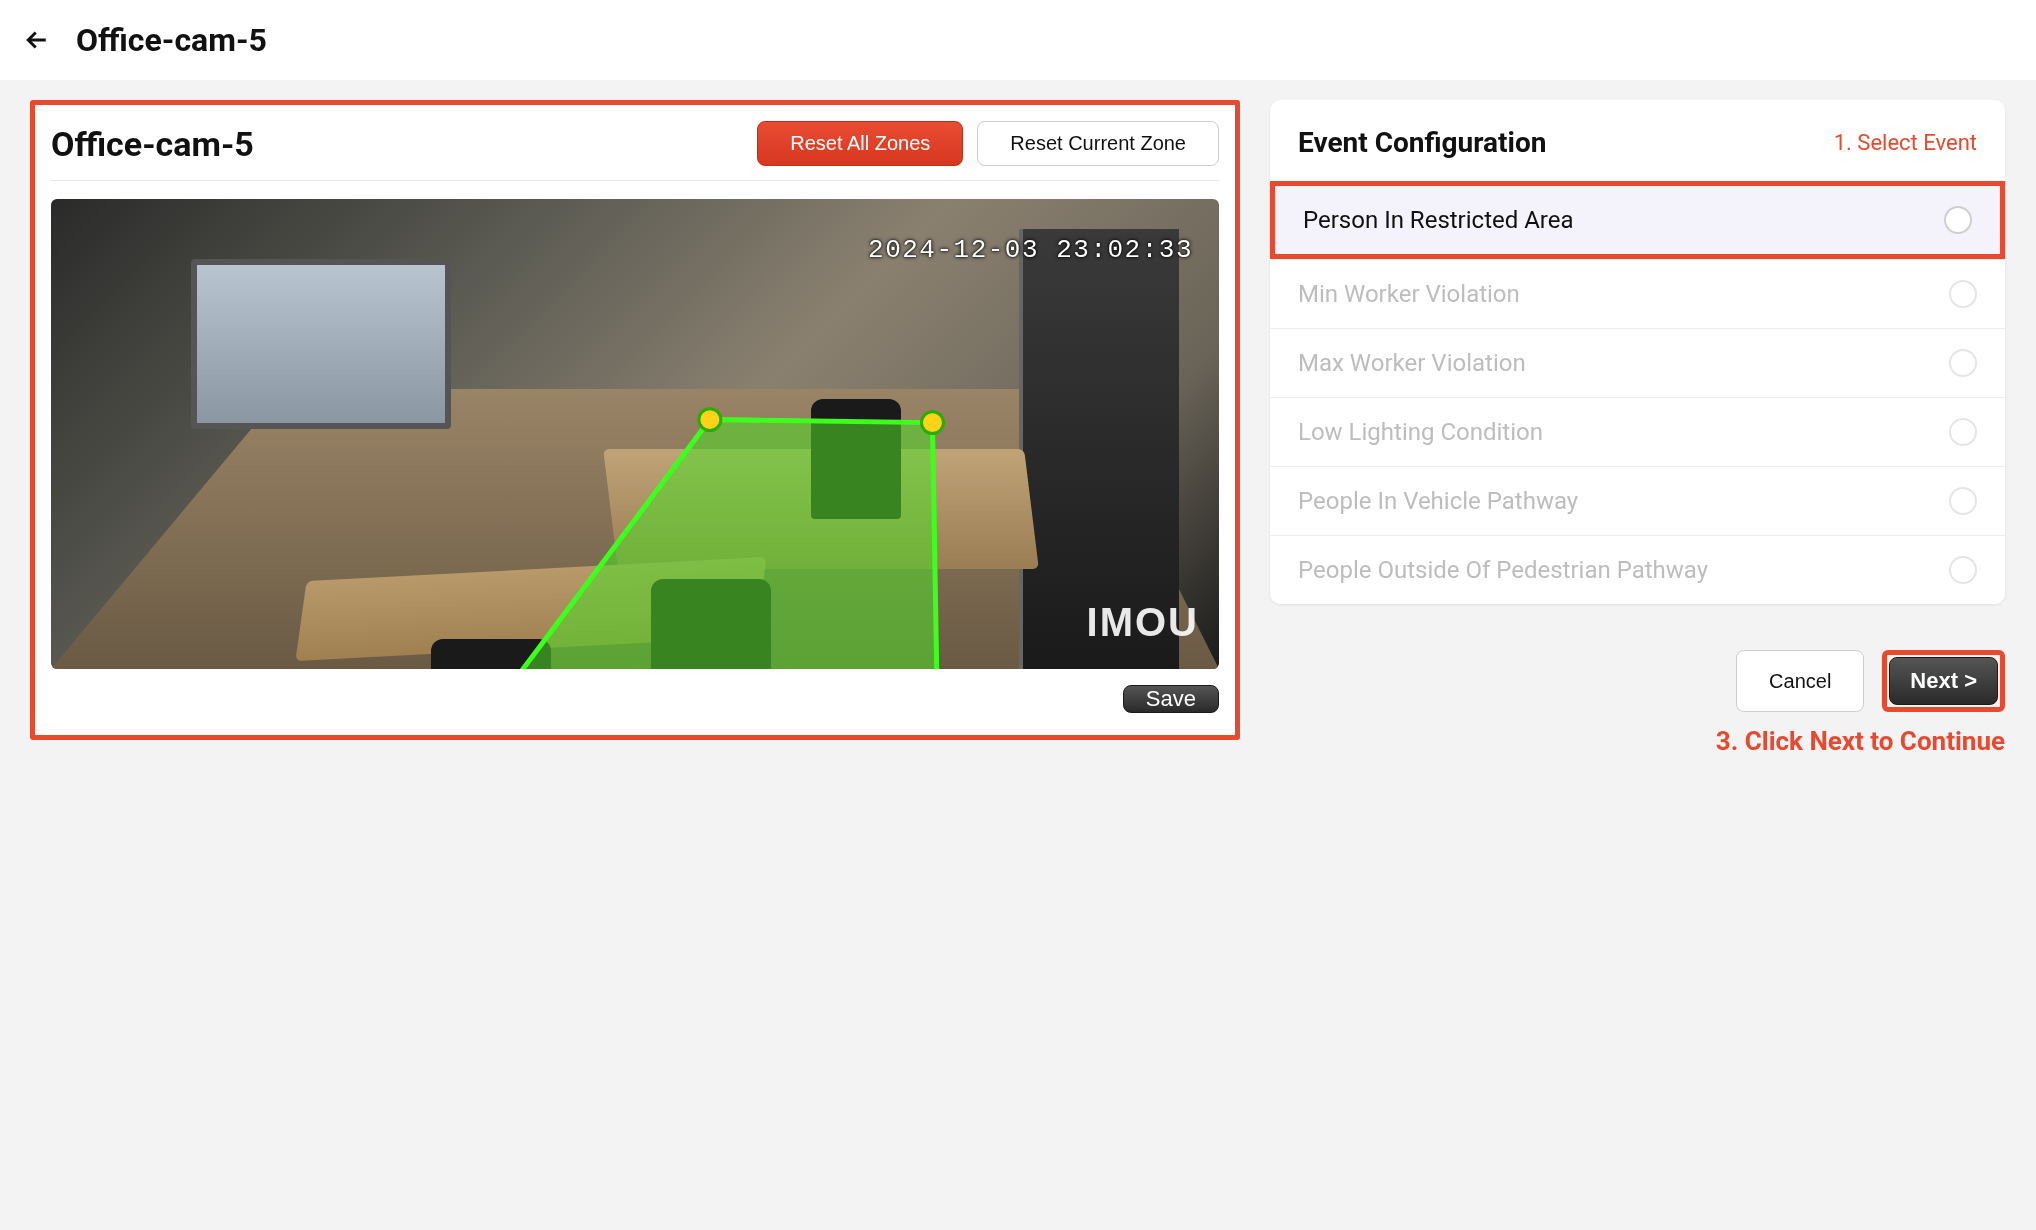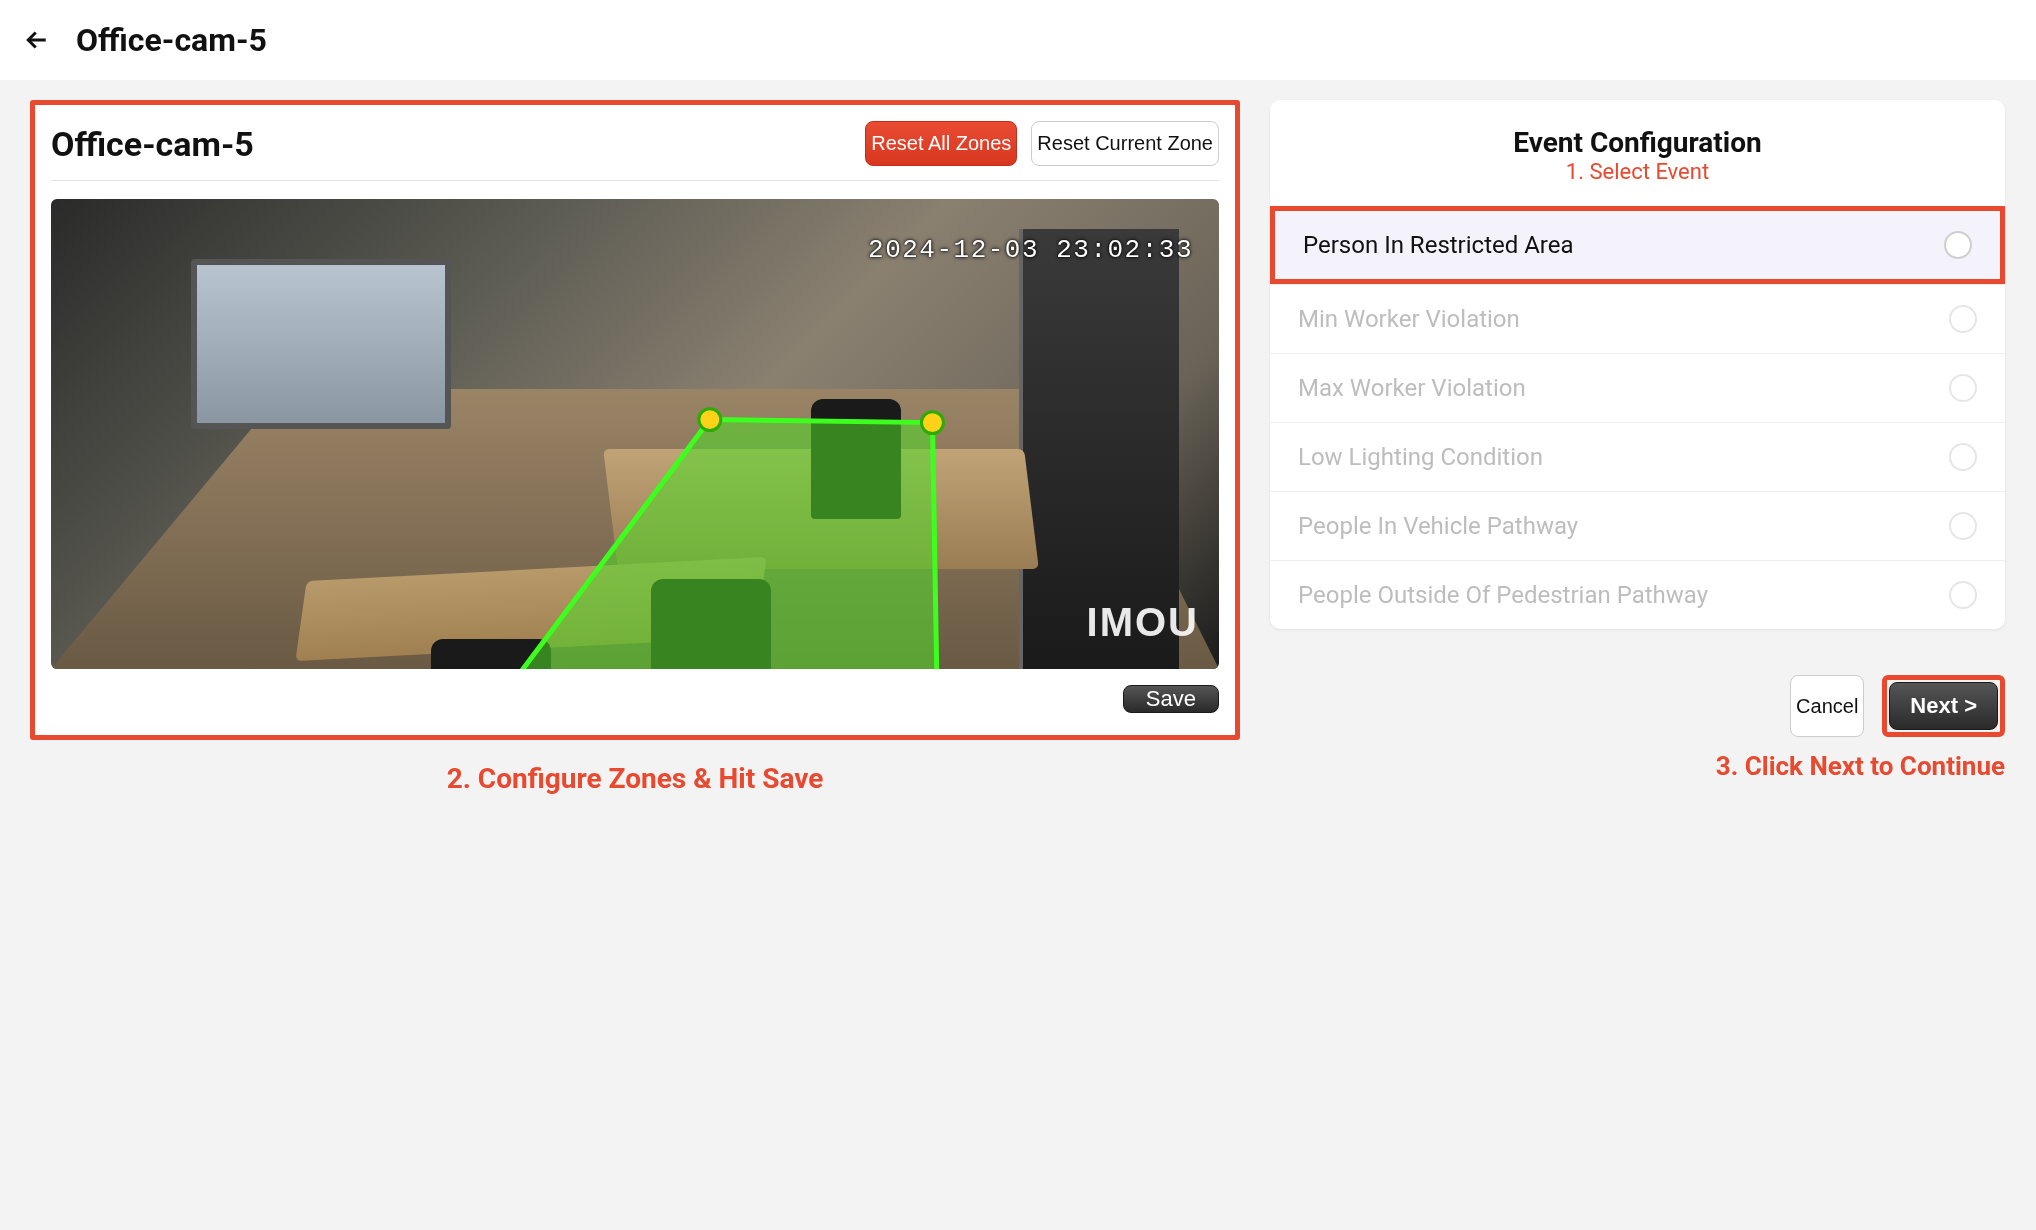--- a/index.html
+++ b/index.html
@@ -62,21 +62,21 @@
     color: #111;
   }
   .video-header-buttons {
     display: flex;
     gap: 14px;
   }
   .btn {
     border-radius: 8px;
     font-size: 20px;
     font-weight: 500;
-    padding: 10px 5px;
+    padding: 10px 32px;
     cursor: pointer;
     border: 1px solid transparent;
   }
   .btn-red {
     background: linear-gradient(#e94b33, #d8371f);
     color: #fff;
     border: 1px solid #c22f18;
   }
   .btn-outline {
     background: #fff;
@@ -184,21 +184,20 @@
     background: #fff;
     border-radius: 10px;
     box-shadow: 0 1px 3px rgba(0,0,0,0.08);
     overflow: hidden;
   }
   .event-header {
     display: flex;
     align-items: center;
     justify-content: space-between;
     padding: 26px 28px 22px 28px;
-    flex-direction: column;
   }
   .event-title {
     font-size: 28px;
     font-weight: 700;
     color: #111;
   }
   .annotation-right-1 {
     color: #e8492f;
     font-size: 22px;
     font-weight: 400;
@@ -312,21 +311,20 @@
 
         <div class="timestamp">2024-12-03 23:02:33</div>
         <div class="brand-logo">IMOU</div>
       </div>
 
       <div class="save-row">
         <button class="btn btn-dark">Save</button>
       </div>
     </div>
 
-    <div class="annotation-left">2. Configure Zones &amp; Hit Save</div>
   </div>
 
   <div class="right-wrap">
     <div class="event-card">
       <div class="event-header">
         <div class="event-title">Event Configuration</div>
         <div class="annotation-right-1">1. Select Event</div>
       </div>
       <div class="event-list" id="event-list">
           <div class="event-item selected-box">

